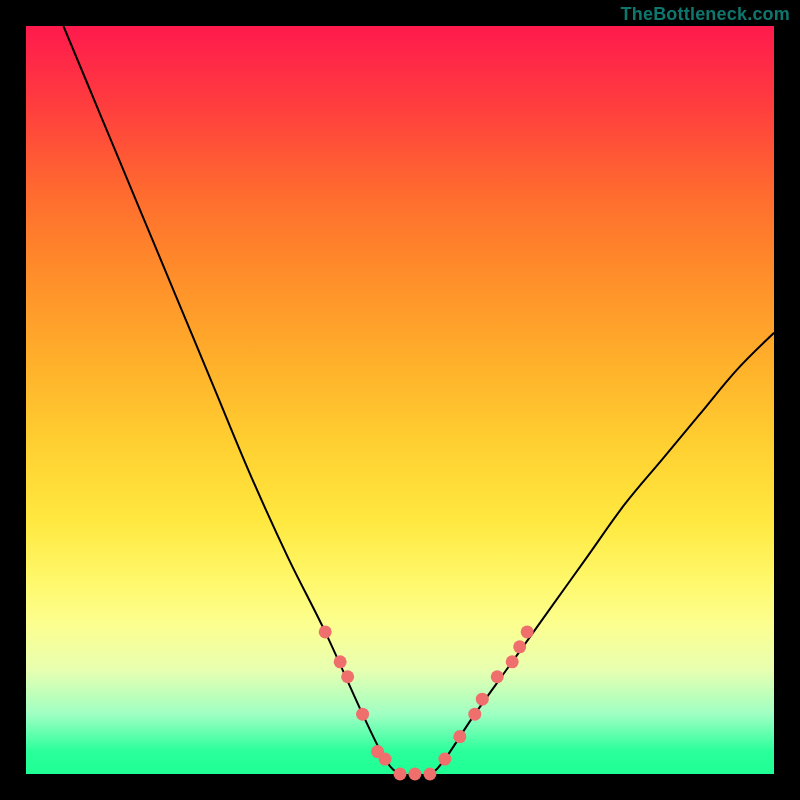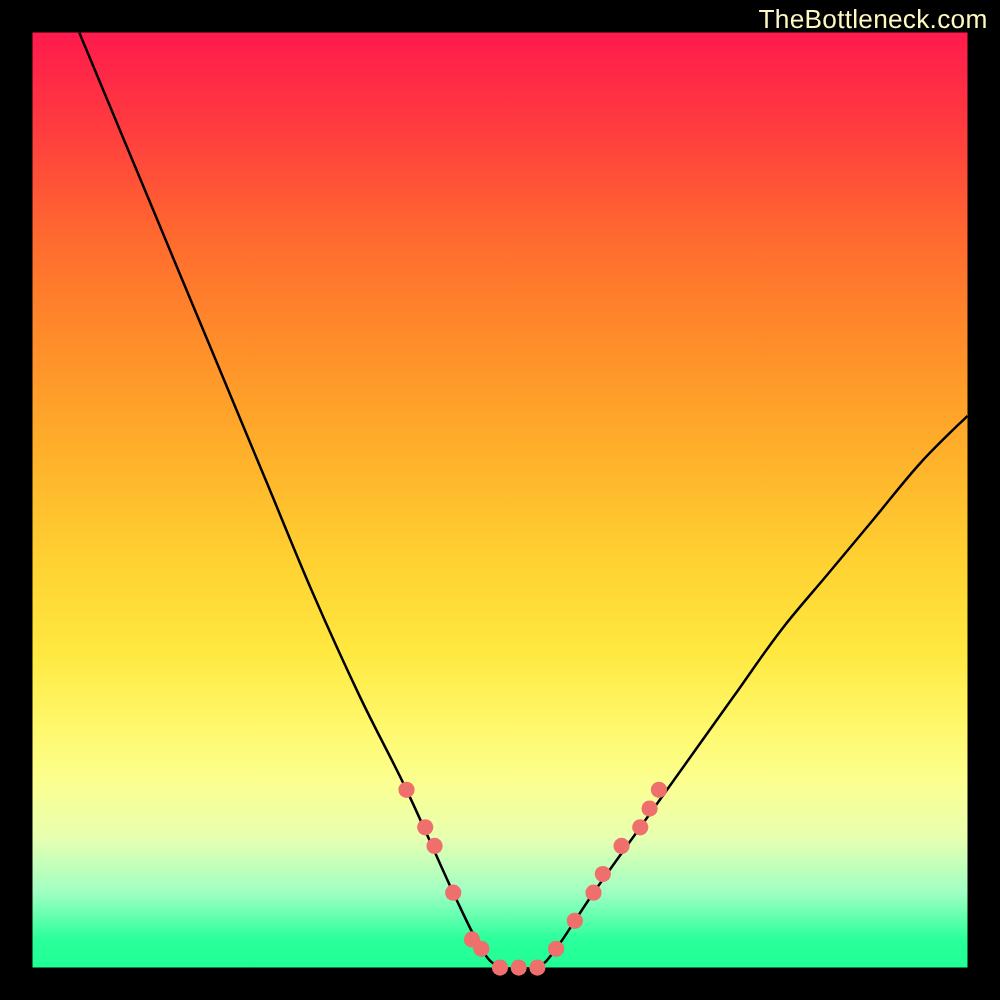--- a/index.html
+++ b/index.html
@@ -30,23 +30,23 @@
       #e8ffb0 86%,
       #9fffc3 92%,
       #2aff9b 97%,
       #1fff94 100%
     );
   }
   .watermark {
     position: absolute;
     top: 4px;
     right: 10px;
-    color: #fef9c3;
-    font-size: 21px;
-    font-weight: 400;
+    color: #0f766e;
+    font-size: 18px;
+    font-weight: 700;
     letter-spacing: 0.2px;
     user-select: none;
   }
   svg.curve {
     position: absolute;
     left: 0;
     top: 0;
     width: 748px;
     height: 748px;
     overflow: visible;

